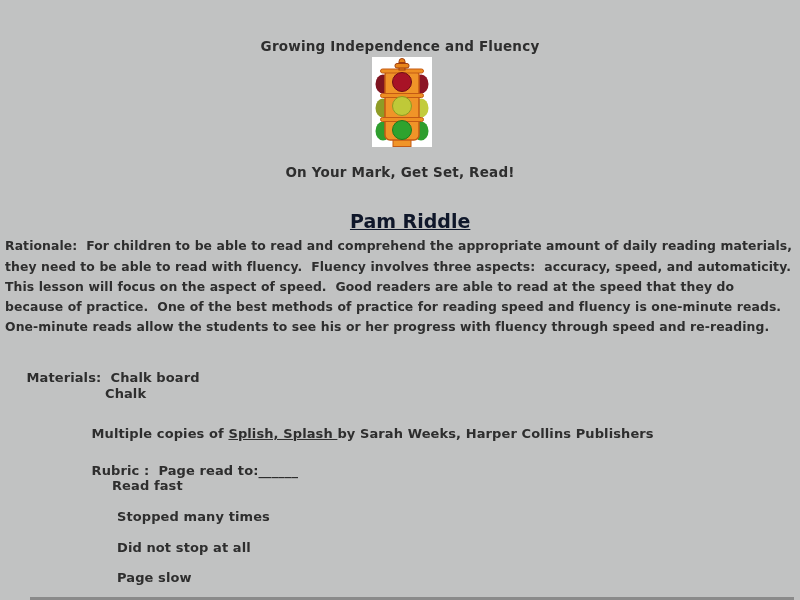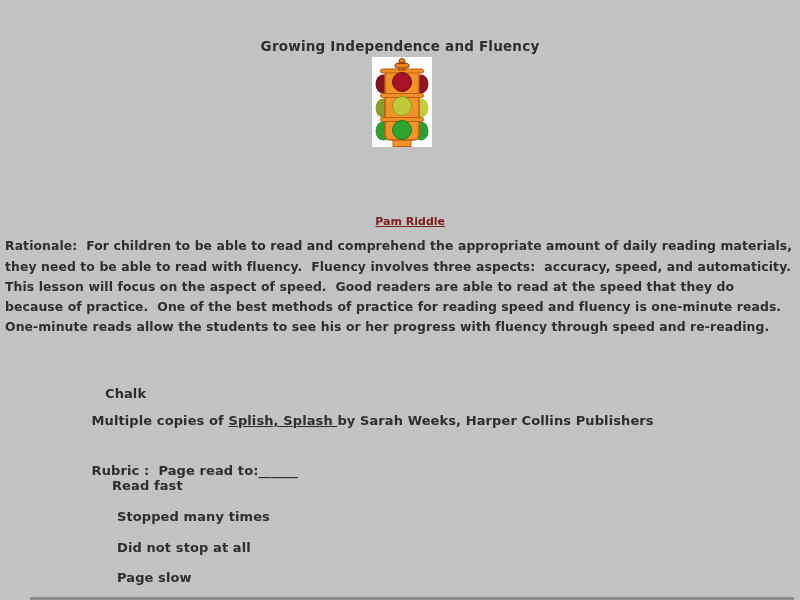--- a/index.html
+++ b/index.html
@@ -33,22 +33,22 @@
     height: 90px;
   }
   .page-subtitle {
     top: 164px;
     font-size: 13.5px;
     font-weight: 700;
     letter-spacing: 0.2px;
   }
   .author-row { top: 191px; }
   .author-link {
-    color: #7f1d1d;
-    font-size: 11px;
+    color: #0f172a;
+    font-size: 19px;
     font-weight: 700;
     text-decoration: underline;
     cursor: pointer;
     white-space: pre-wrap;
   }
   .rationale {
     position: absolute;
     left: 5px;
     top: 224px;
     width: 791px;
@@ -104,31 +104,35 @@
       <circle cx="30" cy="25" r="9.5" fill="#A81326" stroke="#6E0E16" stroke-width="1"></circle>
       <circle cx="30" cy="49" r="9.5" fill="#BFC938" stroke="#8E9A22" stroke-width="1"></circle>
       <circle cx="30" cy="73" r="9.5" fill="#2EA32E" stroke="#1F7A1F" stroke-width="1"></circle>
 
       <circle cx="30" cy="4.5" r="3" fill="#E8861C" stroke="#A03E10" stroke-width="1"></circle>
       <rect x="27" y="5.5" width="6" height="7.5" fill="#E8861C" stroke="#A03E10" stroke-width="1"></rect>
       <rect x="23" y="6.5" width="14" height="4.5" rx="2" fill="#E8861C" stroke="#A03E10" stroke-width="1"></rect>
     </svg>
   </div>
 
+  <div class="centered page-subtitle">On Your Mark, Get Set, Read!</div>
 
   <div class="centered author-row">
     <a class="author-link" href="#">Pam Riddle</a>
   </div>
 
   <p class="rationale">Rationale:  For children to be able to read and comprehend the appropriate amount of daily reading materials, they need to be able to read with fluency.  Fluency involves three aspects:  accuracy, speed, and automaticity.  This lesson will focus on the aspect of speed.  Good readers are able to read at the speed that they do because of practice.  One of the best methods of practice for reading speed and fluency is one-minute reads.  One-minute reads allow the students to see his or her progress with fluency through speed and re-reading.</p>
 
+  <div class="mat-line" style="left:8px; top:355px;">
+    <span>Materials:  </span><span>Chalk board</span>
+  </div>
 
   <div class="mat-line" style="left:73px; top:386px;margin-left:32px;">Chalk</div>
 
-  <div class="mat-line" style="left:73px; top:398px;">
+  <div class="mat-line" style="left:73px; top:411px;">
     <span>Multiple copies of </span><span class="book-title">Splish, Splash </span><span>by Sarah Weeks, Harper Collins Publishers</span>
   </div>
 
   <div class="mat-line" style="left:73px; top:448px;">
     <span>Rubric :  Page read to:</span><span>______</span>
   </div>
 
   <div class="mat-line" style="left:112px; top:478px;text-align:right;">Read fast</div>
 
   <div class="mat-line" style="left:117px; top:540px;">Did not stop at all</div>

